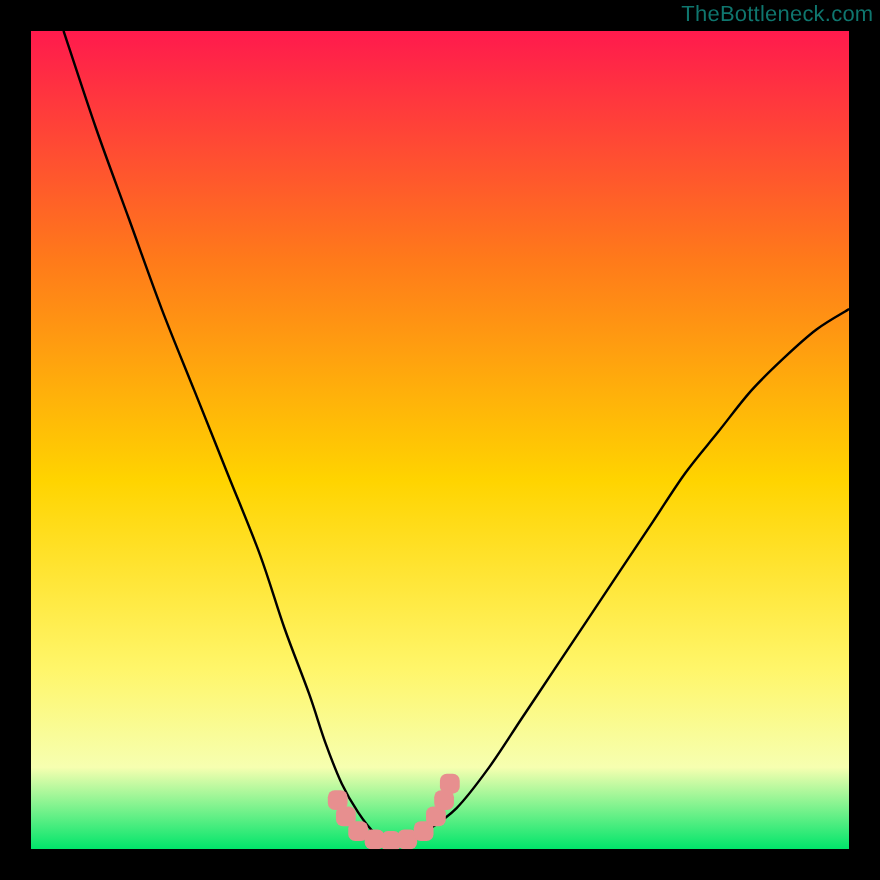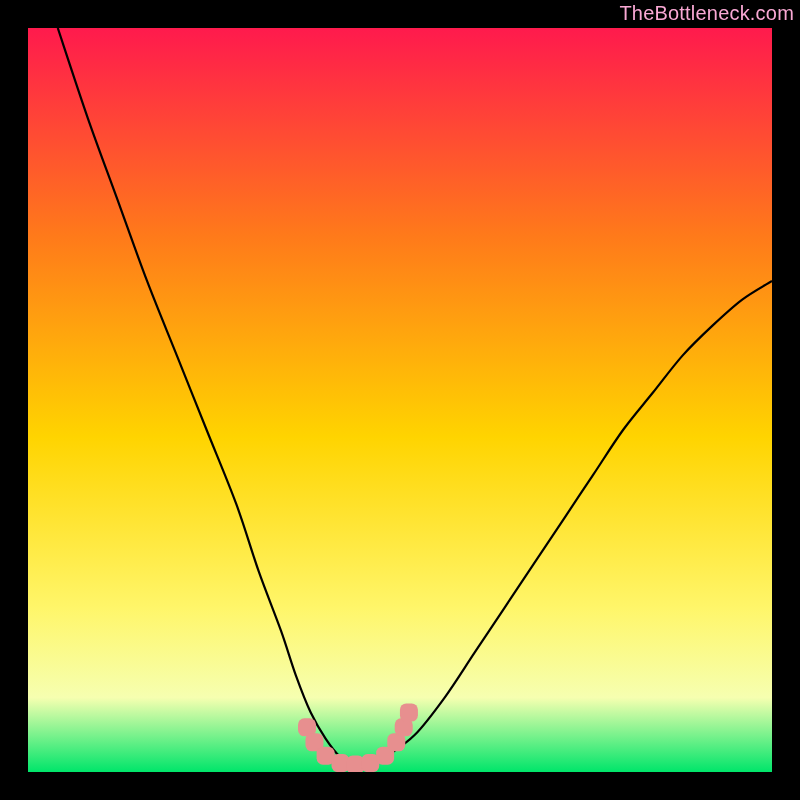--- a/index.html
+++ b/index.html
@@ -22,21 +22,21 @@
     top: 28px;
     left: 28px;
     width: 744px;
     height: 744px;
     overflow: hidden;
   }
   .watermark {
     position: absolute;
     top: 2px;
     right: 6px;
-    color: #f9a8d4;
+    color: #0f766e;
     font-size: 20px;
     letter-spacing: 0.2px;
     font-weight: 400;
   }
 </style>
 </head>
 <body>
 
 <div class="frame">
   <div class="watermark">TheBottleneck.com</div>

